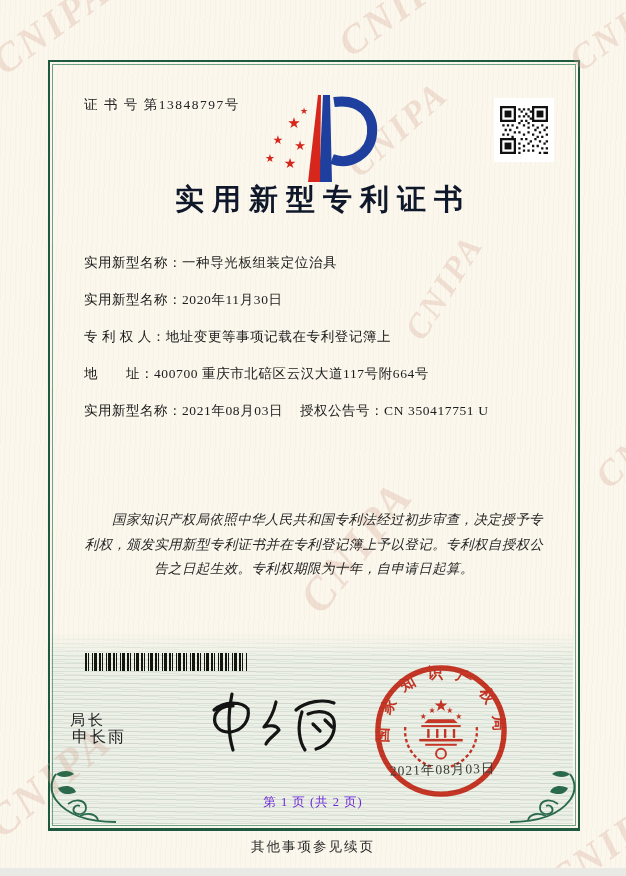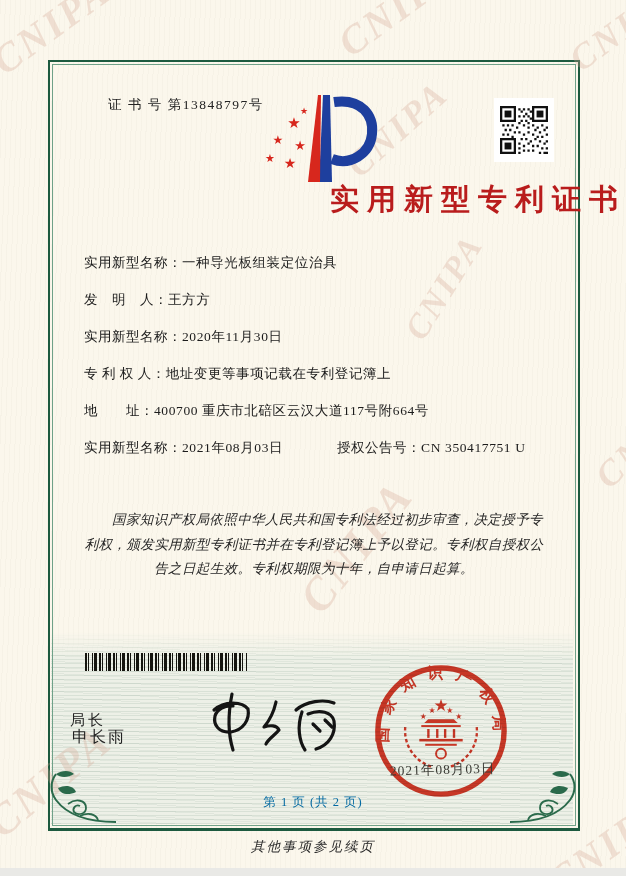--- a/index.html
+++ b/index.html
@@ -25,51 +25,51 @@
   .frame-inner{position:absolute;inset:2px;border:1px solid #6fa188;}
   .band{
     position:absolute;left:51px;top:632px;width:522px;height:192px;z-index:1;
     background:
       repeating-linear-gradient(0deg,rgba(110,145,125,.16) 0 1px,transparent 1px 4px),
       repeating-linear-gradient(3deg,rgba(110,145,125,.10) 0 1px,transparent 1px 6px),
       #edf0e7;
     -webkit-mask-image:linear-gradient(to bottom,transparent,black 26px);
             mask-image:linear-gradient(to bottom,transparent,black 26px);
   }
-  .cert-no{position:absolute;left:84px;top:96px;font-size:13.5px;letter-spacing:1.5px;z-index:4;margin-left:24px;}
+  .cert-no{position:absolute;left:84px;top:96px;font-size:13.5px;letter-spacing:1.5px;z-index:4;}
   .logo{position:absolute;left:260px;top:92px;z-index:4;}
   .qr-wrap{position:absolute;left:494px;top:98px;width:60px;height:64px;background:#fff;z-index:4;
     display:flex;align-items:center;justify-content:center;}
-  .title{position:absolute;left:0;right:0;top:180px;text-align:right;
-    font-size:29px;font-weight:bold;letter-spacing:8px;padding-left:20px;color:#b91c1c;z-index:4;}
+  .title{position:absolute;left:0;right:0;top:180px;text-align:center;
+    font-size:29px;font-weight:bold;letter-spacing:8px;padding-left:20px;color:#0f172a;z-index:4;}
   .fields{position:absolute;left:84px;top:253px;width:470px;z-index:4;font-size:13.5px;}
   .frow{height:37px;line-height:19px;white-space:pre;}
   .flabel{display:inline-block;letter-spacing:.5px;color:#1c1c1c;}
   .fvalue{color:#1c1c1c;letter-spacing:.6px;}
-  .fvalue2{margin-left:54px;}
+  .fvalue2{margin-left:17px;}
   .paras{position:absolute;left:83px;top:508px;width:462px;z-index:4;
     font-size:13.5px;line-height:1.82;font-style:italic;color:#262626;letter-spacing:.4px;}
   .paras p{margin:0;text-indent:2em;text-align:center;}
   .barcode{position:absolute;left:85px;top:653px;width:163px;height:18px;z-index:4;
     background:repeating-linear-gradient(90deg,
       #15150f 0 2px,transparent 2px 3px,#15150f 3px 4px,transparent 4px 7px,
       #15150f 7px 8px,transparent 8px 9px,#15150f 9px 12px,transparent 12px 14px);}
   .signer-title{position:absolute;left:70px;top:693px;font-size:15px;letter-spacing:3px;z-index:4;margin-top:18px;}
   .signer-name{position:absolute;left:72px;top:727px;font-size:16px;letter-spacing:2px;z-index:4;text-align:center;}
   .signature{position:absolute;left:200px;top:684px;z-index:4;}
   .seal{position:absolute;left:372px;top:662px;z-index:5;mix-blend-mode:multiply;opacity:.95;}
   .seal-date{position:absolute;left:390px;top:761px;z-index:6;font-size:13.5px;color:#3a3a34;
     letter-spacing:1px;transform:rotate(-1.5deg);white-space:nowrap;}
   .flourish{position:absolute;top:768px;z-index:5;}
   .flourish.left{left:46px;}
   .flourish.right{left:508px;transform:scaleX(-1);}
   .page-number{position:absolute;left:0;right:0;top:794px;text-align:center;
-    font-size:12.5px;letter-spacing:1px;z-index:6;color:#0369a1;}
+    font-size:12.5px;letter-spacing:1px;z-index:6;color:#6d28d9;}
   .footer-note{position:absolute;left:0;right:0;top:838px;text-align:center;
-    font-size:13.5px;font-style:italic;letter-spacing:2px;z-index:4;color:#2a2a2a;}
+    font-size:13.5px;letter-spacing:2px;z-index:4;color:#2a2a2a;}
   .scan-edge{position:absolute;left:0;right:0;bottom:0;height:8px;background:#e9e9e6;z-index:7;}
 </style>
 </head>
 <body>
 
 <div class="page">
 
   <span class="watermark" style="left:-16px;top:2px;font-size:40px;transform:rotate(-36deg);">CNIPA</span>
   <span class="watermark" style="left:330px;top:-16px;font-size:40px;transform:rotate(-36deg);">CNIPA</span>
   <span class="watermark" style="left:562px;top:6px;font-size:36px;transform:rotate(-36deg);">CNIPA</span>
@@ -120,21 +120,20 @@
           <rect x="4" y="32" width="6" height="6"></rect>
       </g>
       <path fill="#111" d="M16 2h2v2h-2z M20 2h2v2h-2z M24 2h2v2h-2z M18 4h2v2h-2z M26 4h2v2h-2z M22 6h2v2h-2z M16 8h2v2h-2z M20 8h2v2h-2z M24 8h2v2h-2z M26 10h2v2h-2z M18 12h2v2h-2z M22 12h2v2h-2z M16 14h2v2h-2z M24 14h2v2h-2z M2 16h2v2h-2z M6 16h2v2h-2z M10 16h2v2h-2z M14 18h2v2h-2z M4 20h2v2h-2z M8 20h2v2h-2z M12 22h2v2h-2z M2 24h2v2h-2z M6 24h2v2h-2z M10 26h2v2h-2z M20 16h2v2h-2z M24 18h2v2h-2z M28 16h2v2h-2z M32 18h2v2h-2z M36 16h2v2h-2z M40 18h2v2h-2z M30 20h2v2h-2z M34 22h2v2h-2z M38 20h2v2h-2z M16 22h2v2h-2z M20 24h2v2h-2z M24 22h2v2h-2z M28 24h2v2h-2z M32 26h2v2h-2z M36 26h2v2h-2z M40 24h2v2h-2z M18 28h2v2h-2z M22 28h2v2h-2z M26 30h2v2h-2z M30 28h2v2h-2z M34 30h2v2h-2z M38 32h2v2h-2z M16 32h2v2h-2z M20 34h2v2h-2z M24 32h2v2h-2z M28 34h2v2h-2z M32 34h2v2h-2z M36 36h2v2h-2z M40 36h2v2h-2z M16 36h2v2h-2z M20 38h2v2h-2z M24 38h2v2h-2z M28 38h2v2h-2z M34 40h2v2h-2z M38 40h2v2h-2z M16 40h2v2h-2z M40 30h2v2h-2z M40 40h2v2h-2z"></path>
     </svg>
   </div>
 
   <div class="title">实用新型专利证书</div>
 
   <div class="fields">
     <div class="frow"><span class="flabel">实用新型名称：</span><span class="fvalue">一种导光板组装定位治具</span></div>
-    <div class="frow"><span class="flabel">发　明　人：</span><span class="fvalue">王方方</span></div>
     <div class="frow"><span class="flabel">实用新型名称：</span><span class="fvalue">2020年11月30日</span></div>
     <div class="frow"><span class="flabel">专 利 权 人：</span><span class="fvalue">地址变更等事项记载在专利登记簿上</span></div>
     <div class="frow"><span class="flabel">地　　址：</span><span class="fvalue">400700 重庆市北碚区云汉大道117号附664号</span></div>
     <div class="frow"><span class="flabel">实用新型名称：</span><span class="fvalue">2021年08月03日</span><span class="flabel fvalue2">授权公告号：</span><span class="fvalue">CN 350417751 U</span></div>
   </div>
 
   <div class="paras">
     <p>国家知识产权局依照中华人民共和国专利法经过初步审查，决定授予专利权，颁发实用新型专利证书并在专利登记簿上予以登记。专利权自授权公告之日起生效。专利权期限为十年，自申请日起算。</p>
   </div>
 

